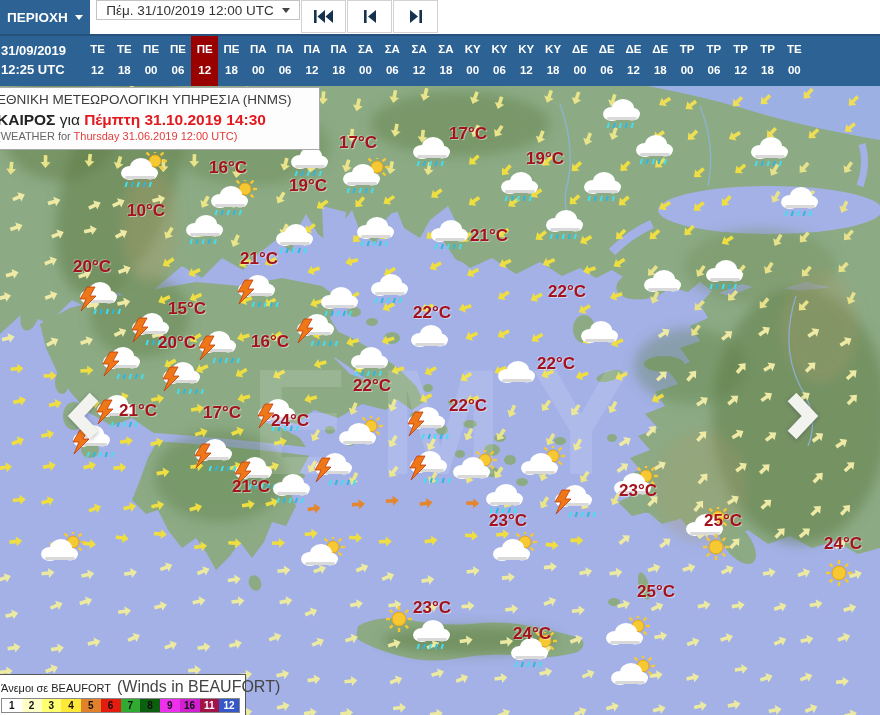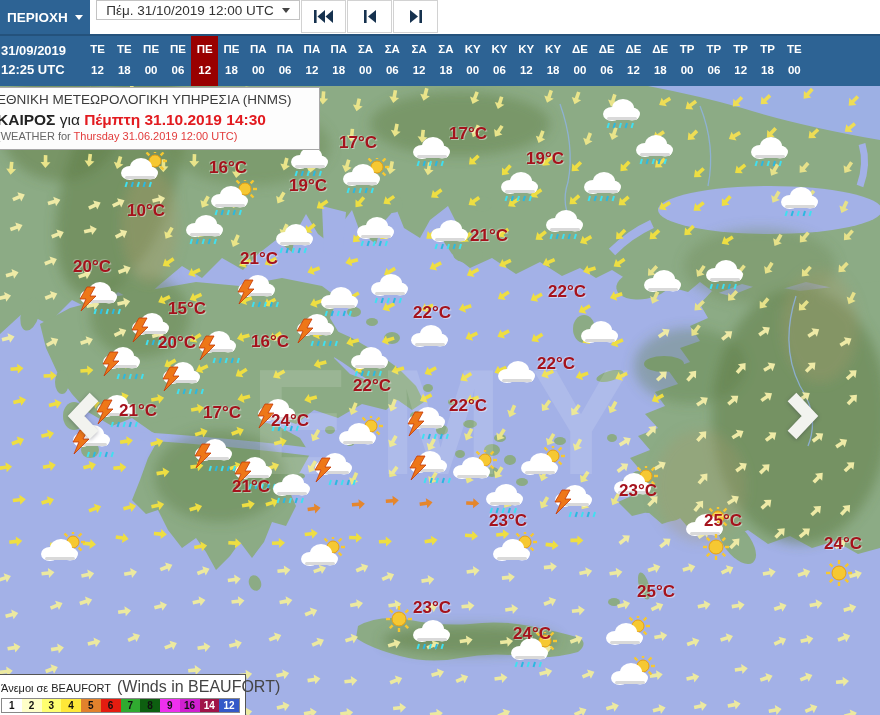--- a/index.html
+++ b/index.html
@@ -1748,19 +1748,19 @@
           <div class="lg-cell" style="background: rgb(255, 255, 255);">1</div>
           <div class="lg-cell" style="background: rgb(255, 255, 200);">2</div>
           <div class="lg-cell" style="background: rgb(255, 255, 112);">3</div>
           <div class="lg-cell" style="background: rgb(255, 232, 56);">4</div>
           <div class="lg-cell" style="background: rgb(226, 129, 44);">5</div>
           <div class="lg-cell" style="background: rgb(228, 28, 16);">6</div>
           <div class="lg-cell" style="background: rgb(48, 170, 48);">7</div>
           <div class="lg-cell" style="background: rgb(13, 95, 16);">8</div>
           <div class="lg-cell" style="background: rgb(238, 48, 238);">9</div>
           <div class="lg-cell" style="background: rgb(208, 32, 208);">16</div>
-          <div class="lg-cell" style="background: rgb(160, 20, 72); color: rgb(255, 255, 255);">14</div>
+          <div class="lg-cell" style="background: rgb(160, 20, 72); color: rgb(255, 255, 255);">11</div>
           <div class="lg-cell" style="background: rgb(52, 88, 200); color: rgb(255, 255, 255);">12</div>
         </div>
   </div>
 </div>
 
 </div>
 
 </body></html>

